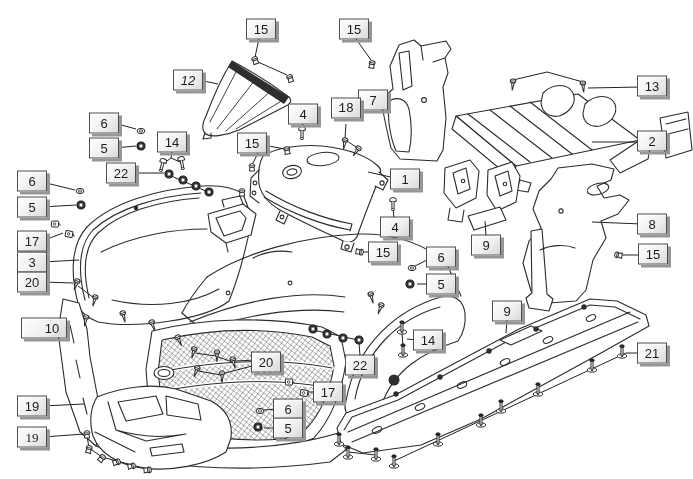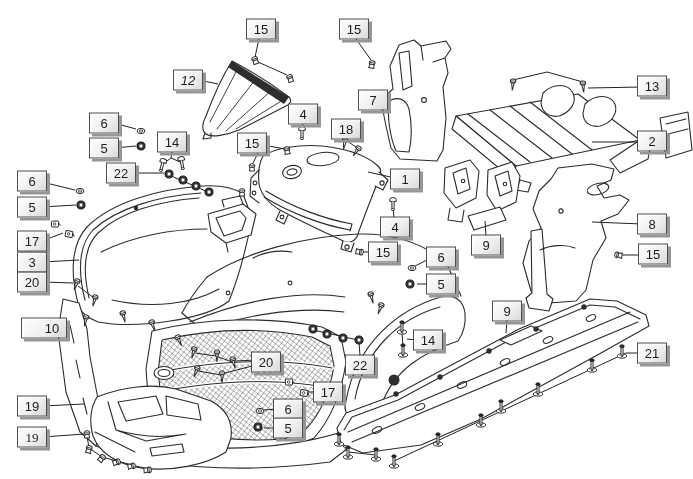--- a/index.html
+++ b/index.html
@@ -325,21 +325,21 @@
     </g>
   </svg>
 
   <div id="callouts">
       <div class="callout" style="left: 261px; top: 29px;">15</div>
       <div class="callout" style="left: 354px; top: 29px;">15</div>
       <div class="callout" style="left: 188px; top: 80px; font-style: italic;">12</div>
       <div class="callout" style="left: 652px; top: 86px;">13</div>
       <div class="callout" style="left: 373px; top: 100px;">7</div>
       <div class="callout" style="left: 303px; top: 114px;">4</div>
-      <div class="callout" style="left: 346px; top: 129px;">18</div>
+      <div class="callout" style="left: 346px; top: 108px; font-family: Liberation Mono, monospace;">18</div>
       <div class="callout" style="left: 104px; top: 123px;">6</div>
       <div class="callout" style="left: 652px; top: 141px;">2</div>
       <div class="callout" style="left: 172px; top: 142px;">14</div>
       <div class="callout" style="left: 252px; top: 143px;">15</div>
       <div class="callout" style="left: 104px; top: 148px;">5</div>
       <div class="callout" style="left: 121px; top: 173px;">22</div>
       <div class="callout" style="left: 405px; top: 179px;">1</div>
       <div class="callout" style="left: 32px; top: 181px;">6</div>
       <div class="callout" style="left: 32px; top: 207px;">5</div>
       <div class="callout" style="left: 652px; top: 224px;">8</div>

